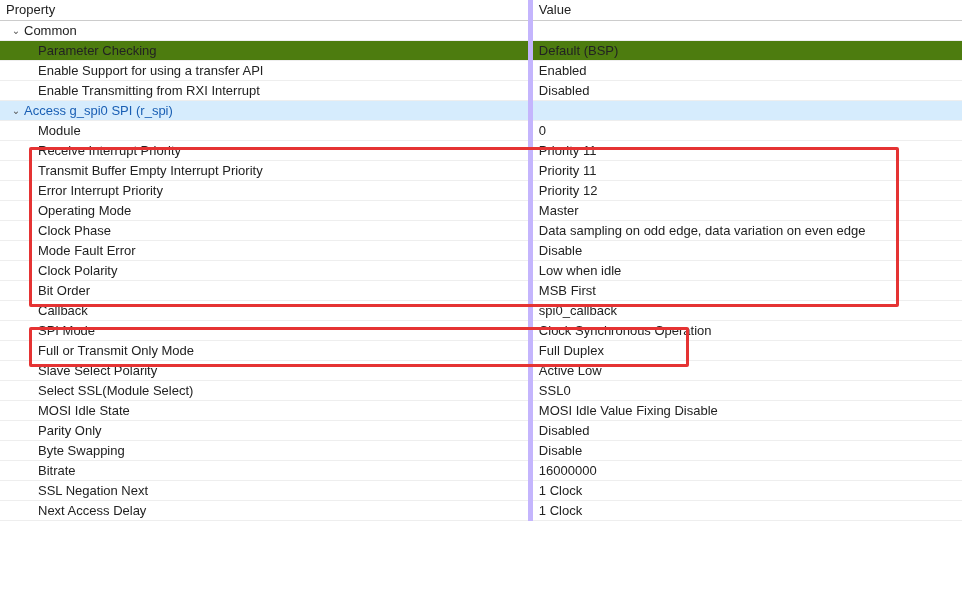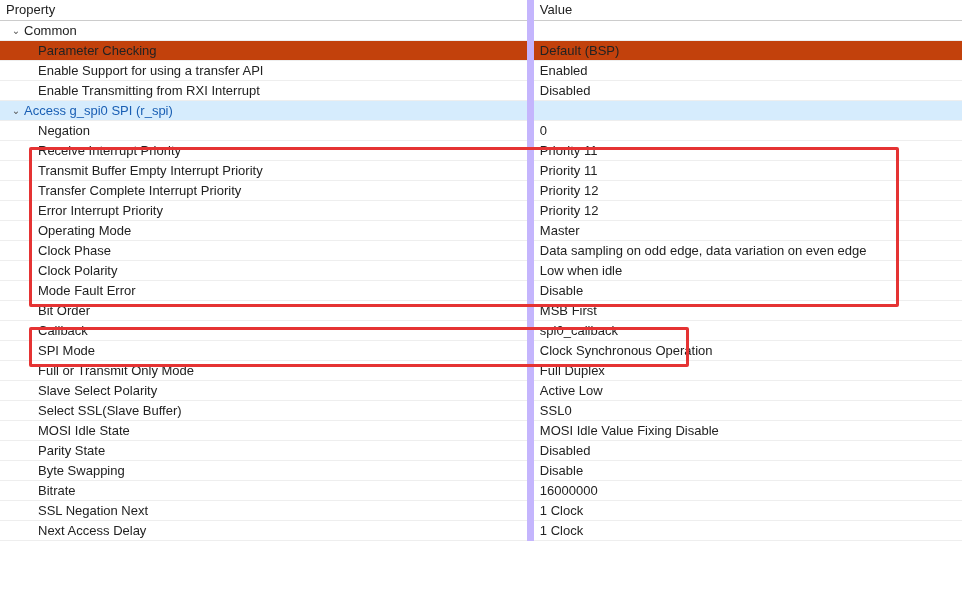--- a/index.html
+++ b/index.html
@@ -20,38 +20,38 @@
   }
   .cell {
     display: table-cell;
     padding: 2px 6px;
     border-bottom: 1px solid #eee;
     vertical-align: middle;
     height: 20px;
   }
   .cell.prop {
     width: 560px;
-    border-right: 7px solid #c4b5fd;
+    border-right: 5px solid #c4b5fd;
   }
   .cell.val {
     width: 456px;
   }
   .header .cell {
     font-weight: normal;
     color: #222;
     border-bottom: 1px solid #ccc;
     padding-top: 2px;
     padding-bottom: 2px;
   }
   .group-row .cell { background: transparent; }
   .group-row.highlight .cell { background: #d6ecfd; color: #1a5fb4; }
   .group-row .prop { color: #1a5fb4; }
   .group-row.common .prop { color: #222; }
   .child-row .cell.prop { padding-left: 38px; }
-  .child-row.selected .cell { background: #c2410c; }
+  .child-row.selected .cell { background: #4d7c0f; }
   .expander {
     display: inline-block;
     width: 12px;
     margin-right: 2px;
     color: #555;
     font-size: 10px;
     text-align: center;
   }
   .group-row .prop-inner {
     display: flex;
@@ -106,85 +106,81 @@
       <div class="row group-row highlight">
         <div class="cell prop">
           <div class="prop-inner">
             <span class="expander">⌄</span>
             <span>Access g_spi0 SPI (r_spi)</span>
           </div>
         </div>
         <div class="cell val"></div>
       </div>
       <div class="row child-row">
-        <div class="cell prop">Negation</div>
+        <div class="cell prop">Module</div>
         <div class="cell val">0</div>
       </div>
       <div class="row child-row">
         <div class="cell prop">Receive Interrupt Priority</div>
         <div class="cell val">Priority 11</div>
       </div>
       <div class="row child-row">
         <div class="cell prop">Transmit Buffer Empty Interrupt Priority</div>
         <div class="cell val">Priority 11</div>
       </div>
       <div class="row child-row">
-        <div class="cell prop">Transfer Complete Interrupt Priority</div>
-        <div class="cell val">Priority 12</div>
-      </div>
-      <div class="row child-row">
         <div class="cell prop">Error Interrupt Priority</div>
         <div class="cell val">Priority 12</div>
       </div>
       <div class="row child-row">
         <div class="cell prop">Operating Mode</div>
         <div class="cell val">Master</div>
       </div>
       <div class="row child-row">
         <div class="cell prop">Clock Phase</div>
         <div class="cell val">Data sampling on odd edge, data variation on even edge</div>
       </div>
       <div class="row child-row">
+        <div class="cell prop">Mode Fault Error</div>
+        <div class="cell val">Disable</div>
+      </div>
+      <div class="row child-row">
         <div class="cell prop">Clock Polarity</div>
         <div class="cell val">Low when idle</div>
       </div>
       <div class="row child-row">
-        <div class="cell prop">Mode Fault Error</div>
-        <div class="cell val">Disable</div>
-      </div>
-      <div class="row child-row">
         <div class="cell prop">Bit Order</div>
         <div class="cell val">MSB First</div>
       </div>
       <div class="row child-row">
         <div class="cell prop">Callback</div>
         <div class="cell val">spi0_callback</div>
       </div>
       <div class="row child-row">
         <div class="cell prop">SPI Mode</div>
         <div class="cell val">Clock Synchronous Operation</div>
       </div>
       <div class="row child-row">
         <div class="cell prop">Full or Transmit Only Mode</div>
         <div class="cell val">Full Duplex</div>
       </div>
       <div class="row child-row">
         <div class="cell prop">Slave Select Polarity</div>
         <div class="cell val">Active Low</div>
       </div>
       <div class="row child-row">
-        <div class="cell prop">Select SSL(Slave Buffer)</div>
+        <div class="cell prop">Select SSL(Module Select)</div>
         <div class="cell val">SSL0</div>
       </div>
       <div class="row child-row">
         <div class="cell prop">MOSI Idle State</div>
         <div class="cell val">MOSI Idle Value Fixing Disable</div>
       </div>
       <div class="row child-row">
-        <div class="cell prop">Parity State</div>
+        <div class="cell prop">Parity Only</div>
         <div class="cell val">Disabled</div>
       </div>
       <div class="row child-row">
         <div class="cell prop">Byte Swapping</div>
         <div class="cell val">Disable</div>
       </div>
       <div class="row child-row">
         <div class="cell prop">Bitrate</div>
         <div class="cell val">16000000</div>
       </div>

